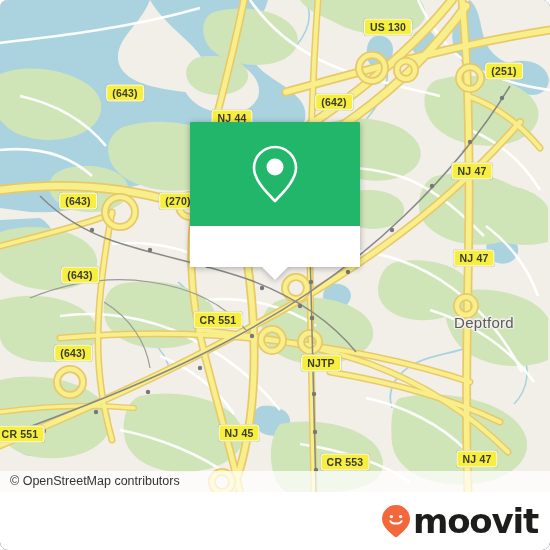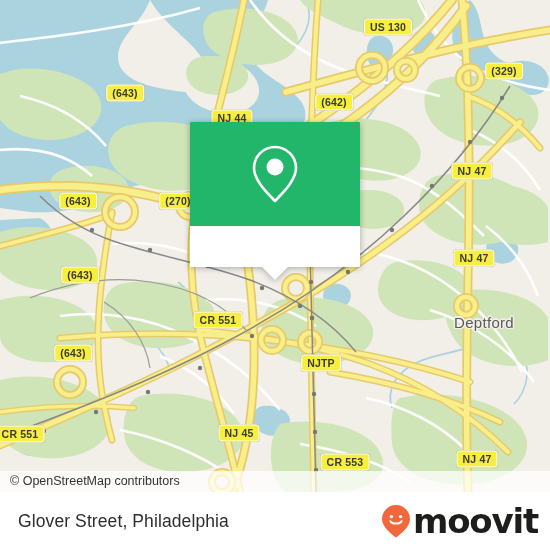--- a/index.html
+++ b/index.html
@@ -1,21 +1,21 @@
 <!DOCTYPE html>
 <html><head>
 <meta charset="utf-8">
 <style>
   html,body{margin:0;padding:0;}
   body{
     width:550px;height:550px;overflow:hidden;
     font-family:"Liberation Sans", sans-serif;
     background:#ffffff;
   }
-  .app{position:relative;width:550px;height:550px;overflow:hidden;background:#0f172a;}
+  .app{position:relative;width:550px;height:550px;overflow:hidden;background:#0f172a;border-radius:8px;}
 
   
   .map{position:absolute;left:0;top:0;width:550px;height:492px;overflow:hidden;background:#f2efe9;}
   .map svg{position:absolute;left:0;top:0;}
 
   
   .shield{
     position:absolute;
     background:#f7ef3f;
     border:1.6px solid #ffffff;
@@ -334,21 +334,21 @@
       </g>
 
       <g fill="none" stroke="#9a9a9a" stroke-width="1.2">
         <path d="M30,298 C70,282 110,276 150,282 C192,288 224,304 246,330"></path>
         <path d="M104,302 C130,318 146,342 150,368"></path>
       </g>
     </svg>
 
     <div id="shield-layer">
         <div class="shield" style="left: 388px; top: 27px;">US 130</div>
-        <div class="shield" style="left: 504px; top: 71px;">(329)</div>
+        <div class="shield" style="left: 504px; top: 71px;">(251)</div>
         <div class="shield" style="left: 125px; top: 93px;">(643)</div>
         <div class="shield" style="left: 334px; top: 102px;">(642)</div>
         <div class="shield" style="left: 224px; top: 118px; margin-left: 8px;">NJ 44</div>
         <div class="shield" style="left: 472px; top: 171px;">NJ 47</div>
         <div class="shield" style="left: 78px; top: 201px;">(643)</div>
         <div class="shield" style="left: 178px; top: 201px;">(270)</div>
         <div class="shield" style="left: 474px; top: 258px;">NJ 47</div>
         <div class="shield" style="left: 80px; top: 275px;">(643)</div>
         <div class="shield" style="left: 218px; top: 320px;">CR 551</div>
         <div class="shield" style="left: 73px; top: 353px;">(643)</div>
@@ -373,21 +373,20 @@
                  C19,50.5 5,37.5 5,25 C5,13.4 14.4,4 26,4 Z" fill="none" stroke="#ffffff" stroke-width="2.6" stroke-linejoin="round"></path>
         <circle cx="26" cy="24" r="8.5" fill="#ffffff"></circle>
       </svg>
     </div>
     <div class="card-foot">
       <span class="card-tip"></span>
     </div>
   </div>
 
   <div class="bottom">
-    <div class="title">Glover Street, Philadelphia</div>
     <div class="brand">
       <svg width="30" height="34" viewBox="0 0 30 34">
         <path d="M15,1 C22.7,1 29,7.2 29,14.9 C29,23 19.5,30 15,33.5
                  C10.5,30 1,23 1,14.9 C1,7.2 7.3,1 15,1 Z" fill="#f2683c"></path>
         <circle cx="10.4" cy="12.6" r="1.7" fill="#ffffff"></circle>
         <circle cx="19.6" cy="12.6" r="1.7" fill="#ffffff"></circle>
         <path d="M9.4,17.2 C11.2,20.4 18.8,20.4 20.6,17.2" fill="none" stroke="#ffffff" stroke-width="2" stroke-linecap="round"></path>
       </svg>
       <span class="brand-word">moovit</span>
     </div>

